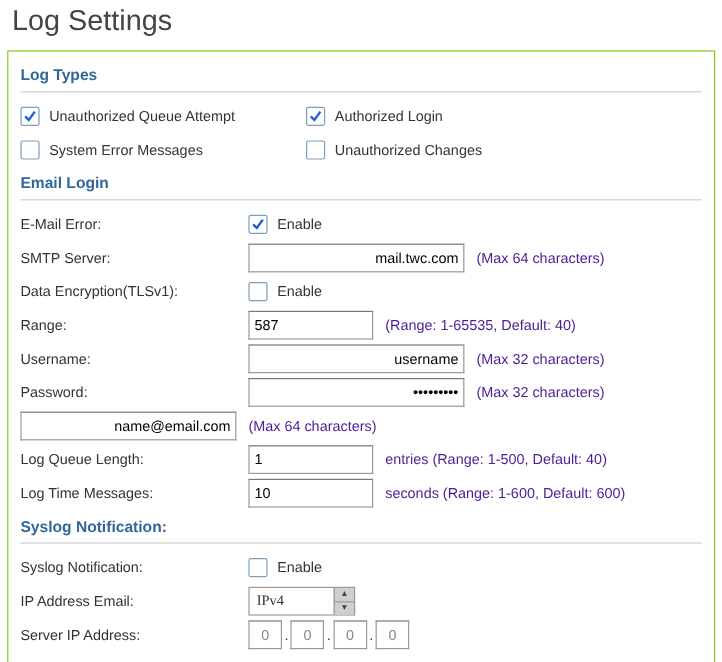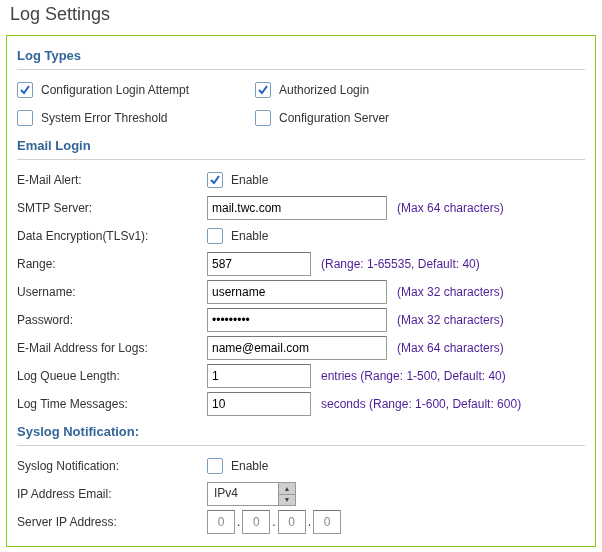--- a/index.html
+++ b/index.html
@@ -6,21 +6,21 @@
     font-family: Arial, Helvetica, sans-serif;
     font-size: 12px;
     color: #333;
     margin: 0;
     padding: 4px 6px;
     width: 602px;
     box-sizing: border-box;
     background: #fff;
   }
   .page-title {
-    font-size: 18px;
+    font-size: 24px;
     color: #444;
     margin: 0 0 10px 4px;
     font-weight: normal;
   }
   .panel {
     border: 1px solid #84cc16;
     padding: 6px 10px 10px 10px;
   }
   .section-header {
     color: #336699;
@@ -62,33 +62,34 @@
   .cb svg { display: block; }
   input.txt {
     font-family: Arial, Helvetica, sans-serif;
     font-size: 12px;
     padding: 2px 4px;
     border: 1px solid #999;
     border-top-color: #777;
     height: 18px;
     box-sizing: content-box;
   }
-  .w170 { width: 170px; }
+  .w170 { width: 170px; text-align: right; }
   .w94  { width: 94px; }
   .w22  { width: 18px; text-align: center; }
   .hint { margin-left: 10px; color: #4c1d95; }
   .select-wrap {
     display: inline-flex;
     align-items: stretch;
     border: 1px solid #999;
     height: 22px;
   }
   .select-wrap .val {
     padding: 3px 6px;
     min-width: 58px;
+    font-family: Liberation Serif, serif;
   }
   .select-wrap .spin {
     width: 16px;
     background: #cfcfcf;
     border-left: 1px solid #999;
     display: flex;
     flex-direction: column;
   }
   .select-wrap .spin div {
     flex: 1;
@@ -112,48 +113,48 @@
   <div class="section-header">Log Types</div>
   <hr class="sep">
 
   <div class="row">
     <span class="check-field" style="width:210px">
       <span class="cb">
         <svg width="12" height="12" viewBox="0 0 12 12">
             <path d="M2 6 L5 9 L10 2" stroke="#1e63c8" stroke-width="2" fill="none"></path>
           </svg>
       </span>
-      <span>Configuration Login Attempt</span>
+      <span>Unauthorized Queue Attempt</span>
     </span>
     <span class="check-field">
       <span class="cb">
         <svg width="12" height="12" viewBox="0 0 12 12">
             <path d="M2 6 L5 9 L10 2" stroke="#1e63c8" stroke-width="2" fill="none"></path>
           </svg>
       </span>
       <span>Authorized Login</span>
     </span>
   </div>
 
   <div class="row">
     <span class="check-field" style="width:210px">
       <span class="cb"></span>
-      <span>System Error Threshold</span>
-    </span>
-    <span class="check-field">
-      <span class="cb"></span>
-      <span>Configuration Server</span>
+      <span>System Error Messages</span>
+    </span>
+    <span class="check-field">
+      <span class="cb"></span>
+      <span>Unauthorized Changes</span>
     </span>
   </div>
 
   <div class="section-header">Email Login</div>
   <hr class="sep">
 
   <div class="row">
-    <span class="label-col">E-Mail Alert:</span>
+    <span class="label-col">E-Mail Error:</span>
     <span class="check-field">
       <span class="cb">
         <svg width="12" height="12" viewBox="0 0 12 12">
             <path d="M2 6 L5 9 L10 2" stroke="#1e63c8" stroke-width="2" fill="none"></path>
           </svg>
       </span>
       <span>Enable</span>
     </span>
   </div>
 
@@ -183,21 +184,20 @@
     <span class="hint">(Max 32 characters)</span>
   </div>
 
   <div class="row">
     <span class="label-col">Password:</span>
     <input class="txt w170" value="•••••••••" style="">
     <span class="hint">(Max 32 characters)</span>
   </div>
 
   <div class="row">
-    <span class="label-col">E-Mail Address for Logs:</span>
     <input class="txt w170" value="name@email.com" style="">
     <span class="hint">(Max 64 characters)</span>
   </div>
 
   <div class="row">
     <span class="label-col">Log Queue Length:</span>
     <input class="txt w94" value="1" style="">
     <span class="hint">entries (Range: 1-500, Default: 40)</span>
   </div>
 

